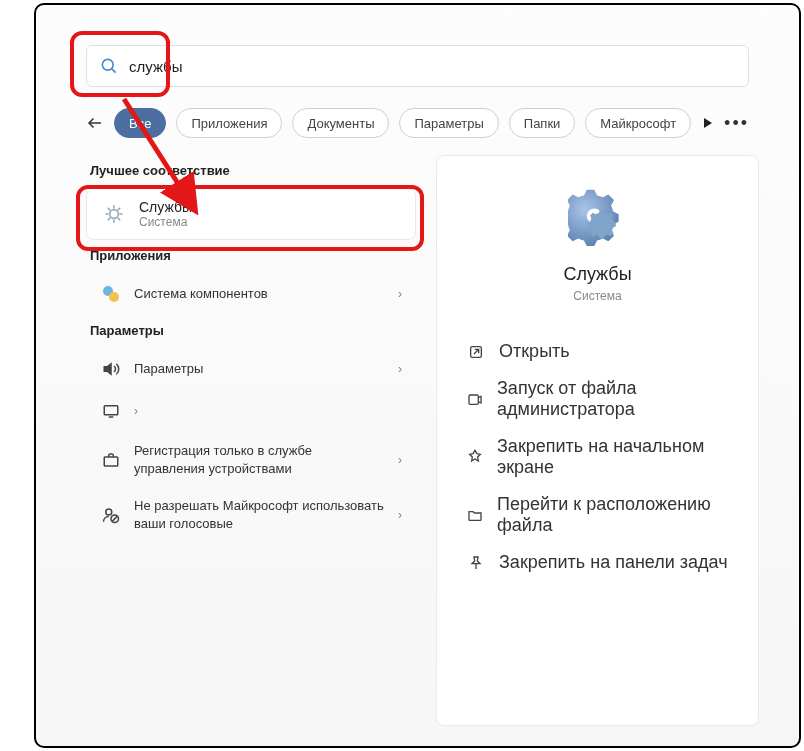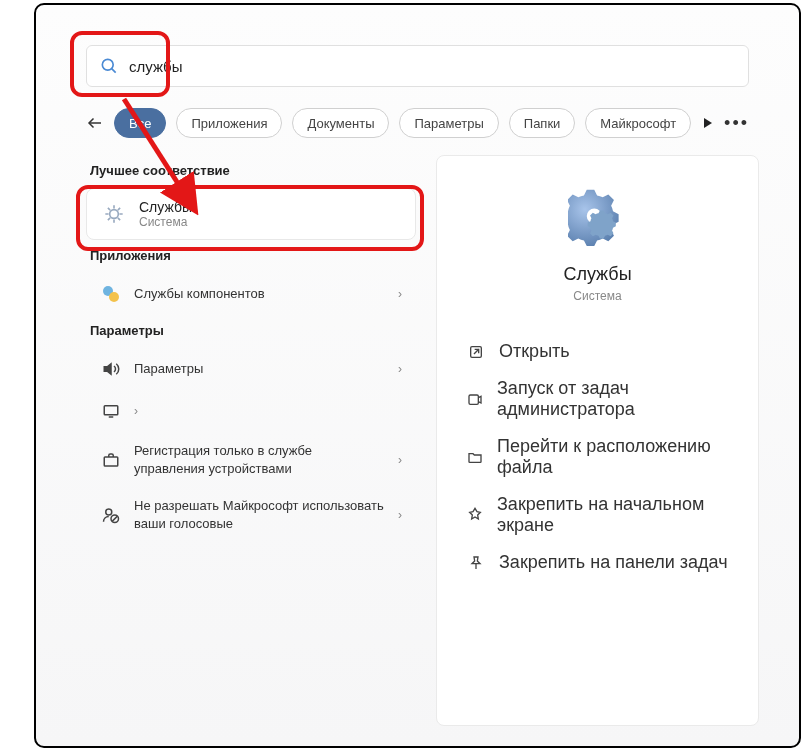--- a/index.html
+++ b/index.html
@@ -110,21 +110,21 @@
 
       <div class="section-title">Приложения</div>
 
       <div class="list-item">
         <span class="li-icon">
           <svg width="20" height="20" viewBox="0 0 20 20">
               <circle cx="7" cy="7" r="5" fill="#6fb4e0"></circle>
               <circle cx="13" cy="13" r="5" fill="#f3c24c"></circle>
             </svg>
         </span>
-        <span class="li-label">Службы компонентов</span>
+        <span class="li-label">Система компонентов</span>
         <span class="li-chev">›</span>
       </div>
 
       <div class="section-title">Параметры</div>
 
       <div class="list-item">
         <span class="li-icon">
           <svg width="18" height="18" viewBox="0 0 24 24" fill="none" stroke="#444" stroke-width="2">
               <polygon points="3,9 7,9 12,5 12,19 7,15 3,15" fill="#444"></polygon>
               <path d="M16 8 a5 5 0 0 1 0 8"></path>
@@ -201,37 +201,37 @@
         </span>
         <span class="action-label">Открыть</span>
       </div>
       <div class="action">
         <span class="action-icon">
           <svg width="16" height="16" viewBox="0 0 24 24" fill="none" stroke="#444" stroke-width="2">
               <rect x="3" y="6" width="14" height="14" rx="2"></rect>
               <path d="M17 10 l4-2 v10 l-4-2"></path>
             </svg>
         </span>
-        <span class="action-label">Запуск от задач администратора</span>
+        <span class="action-label">Запуск от файла администратора</span>
+      </div>
+      <div class="action">
+        <span class="action-icon">
+          <svg width="16" height="16" viewBox="0 0 24 24" fill="none" stroke="#444" stroke-width="2">
+              <path d="M12 2 l3 5 5 1 -4 4 1 6 -5-3 -5 3 1-6 -4-4 5-1 z"></path>
+            </svg>
+        </span>
+        <span class="action-label">Закрепить на начальном экране</span>
       </div>
       <div class="action">
         <span class="action-icon">
           <svg width="16" height="16" viewBox="0 0 24 24" fill="none" stroke="#444" stroke-width="2">
               <path d="M3 7 h6 l2 2 h10 v10 a1 1 0 0 1 -1 1 H4 a1 1 0 0 1 -1-1 z"></path>
             </svg>
         </span>
         <span class="action-label">Перейти к расположению файла</span>
-      </div>
-      <div class="action">
-        <span class="action-icon">
-          <svg width="16" height="16" viewBox="0 0 24 24" fill="none" stroke="#444" stroke-width="2">
-              <path d="M12 2 l3 5 5 1 -4 4 1 6 -5-3 -5 3 1-6 -4-4 5-1 z"></path>
-            </svg>
-        </span>
-        <span class="action-label">Закрепить на начальном экране</span>
       </div>
       <div class="action">
         <span class="action-icon">
           <svg width="16" height="16" viewBox="0 0 24 24" fill="none" stroke="#444" stroke-width="2">
               <path d="M9 3 h6 l-1 6 4 4 H6 l4-4 z"></path>
               <line x1="12" y1="13" x2="12" y2="21"></line>
             </svg>
         </span>
         <span class="action-label">Закрепить на панели задач</span>
       </div>

